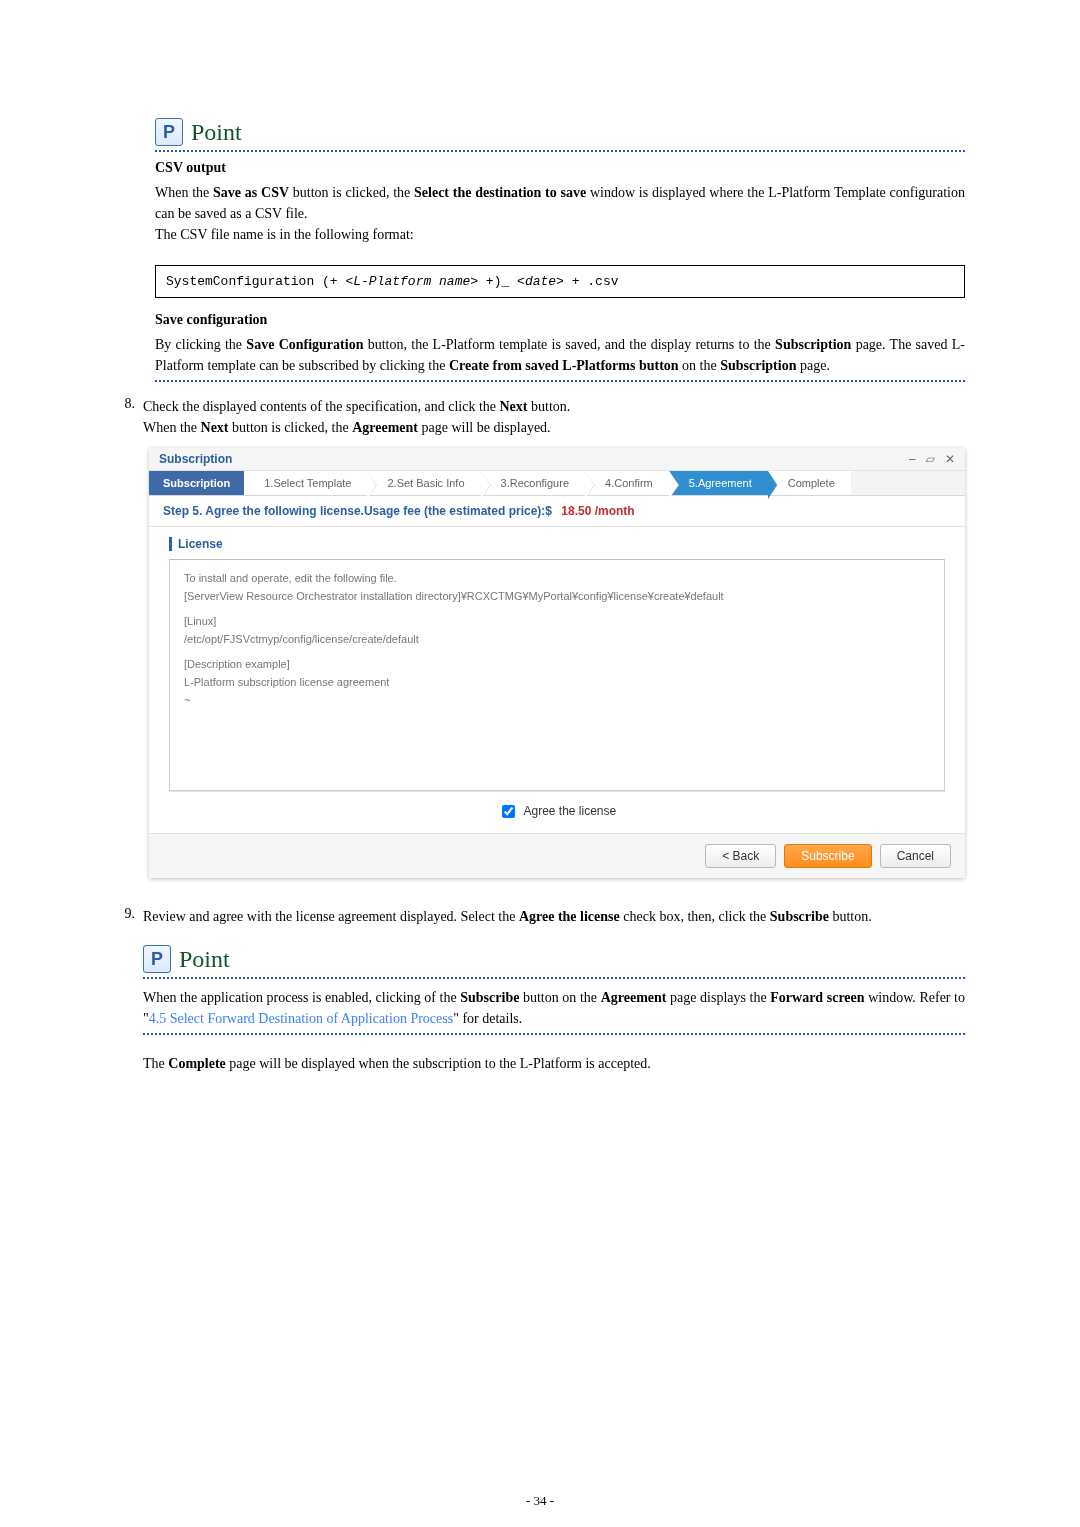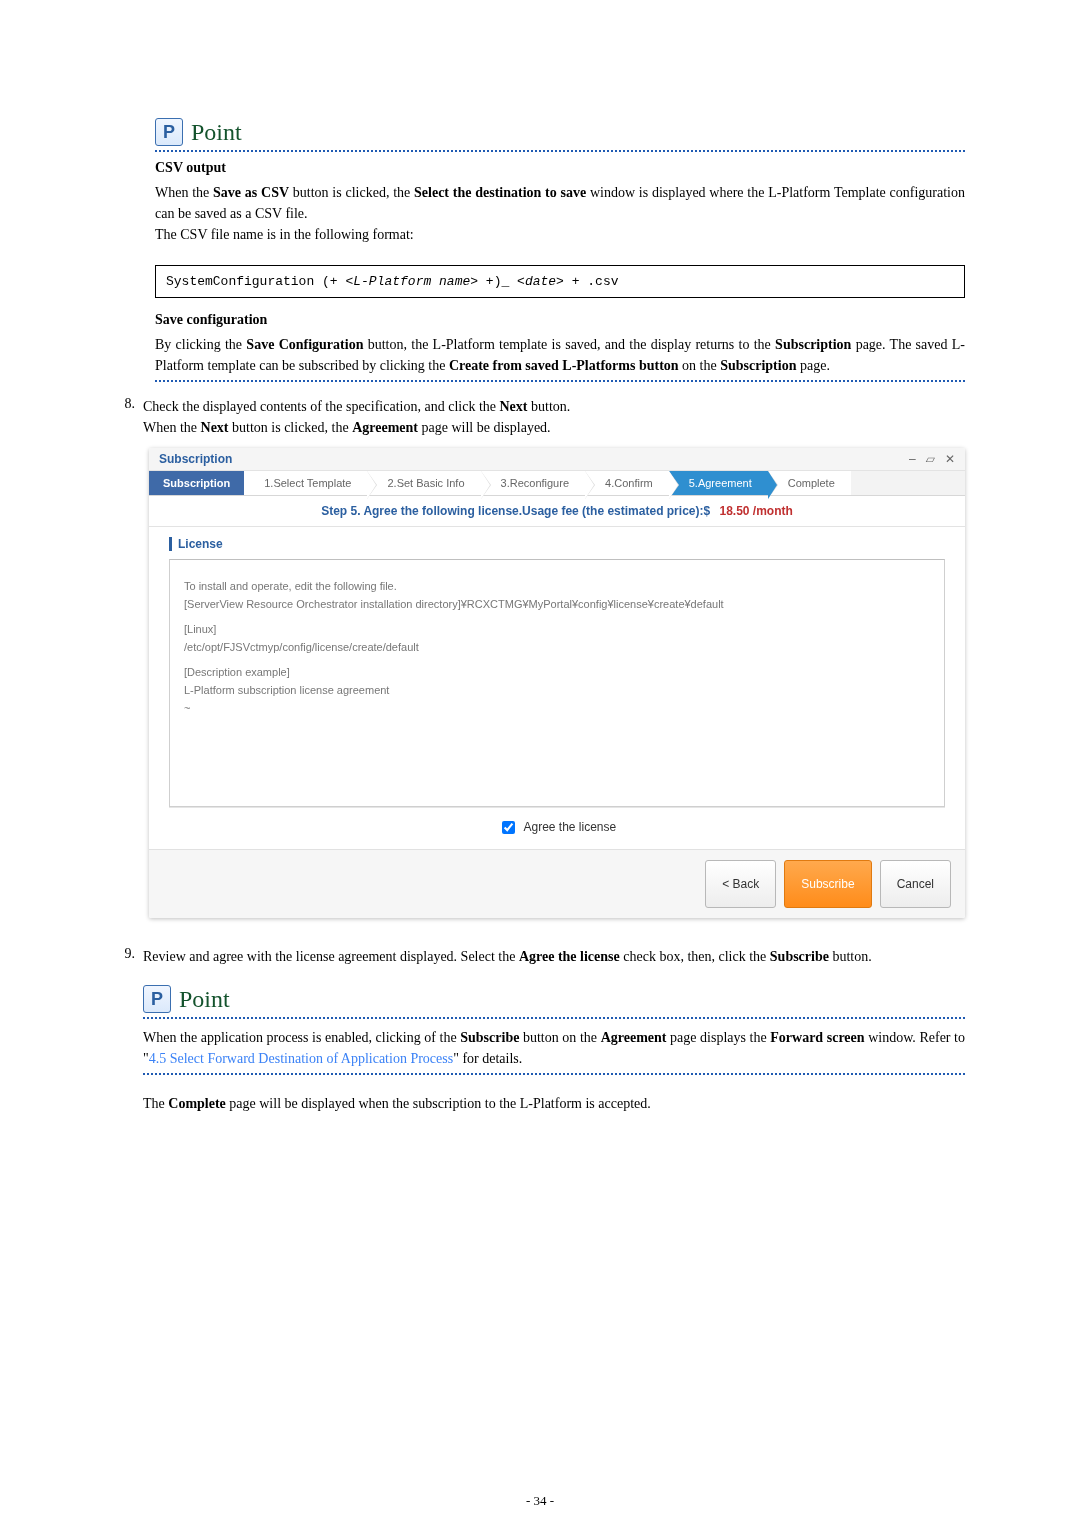--- a/index.html
+++ b/index.html
@@ -119,40 +119,40 @@
     border-bottom:14px solid transparent;
     border-left:10px solid #ddd;
     z-index:1;
   }
   .tab-step.active{
     background:#2f8fd0;
     color:#fff;
   }
   .tab-step.active::after{ border-left-color:#2f8fd0; }
   .shot-steprow{
-    display:flex; justify-content:center; align-items:center;
+    display:flex; justify-content:flex-start; align-items:center;
     padding:8px 14px;
     font-size:12px;
     border-bottom:1px solid #e3e3e3;
     background:#fff;
   }
   .step-label{ color:#2b5fa0; font-weight:bold; }
   .usage-label{ color:#2b5fa0; font-weight:bold; }
   .usage-val{ color:#c03030; font-weight:bold; margin-left:6px; }
   .shot-body{ padding:10px 20px 6px 20px; font-size:11px; color:#555; background:#fff; }
   .lic-head{
     font-weight:bold; color:#2b5fa0; font-size:12px;
     border-left:3px solid #2b5fa0;
     padding-left:6px;
     margin-bottom:8px;
   }
   .lic-box{
     border:1px solid #cfcfcf;
     border-top:1px solid #bfbfbf;
-    padding:18px 14px;
+    padding:10px 14px;
     height:210px;
     overflow:hidden;
     line-height:1.6;
     color:#777;
     background:#fff;
   }
   .agree-row{
     text-align:center;
     padding:10px 0 6px 0;
     border-top:1px solid #e5e5e5;
@@ -161,21 +161,21 @@
   }
   .agree-row input{ vertical-align:middle; margin-right:6px; }
   .shot-footer{
     display:flex; justify-content:flex-end; gap:8px;
     padding:10px 14px;
     background:#f6f6f6;
     border-top:1px solid #e1e1e1;
   }
   .btn{
     font-size:12px;
-    padding:16px 16px;
+    padding:4px 16px;
     border:1px solid #b8b8b8;
     border-radius:3px;
     background:linear-gradient(#ffffff,#ededed);
     color:#333;
     cursor:default;
   }
   .btn-primary{
     background:linear-gradient(#ffa94d,#ff8c1a);
     border-color:#e07a10;
     color:#fff;

